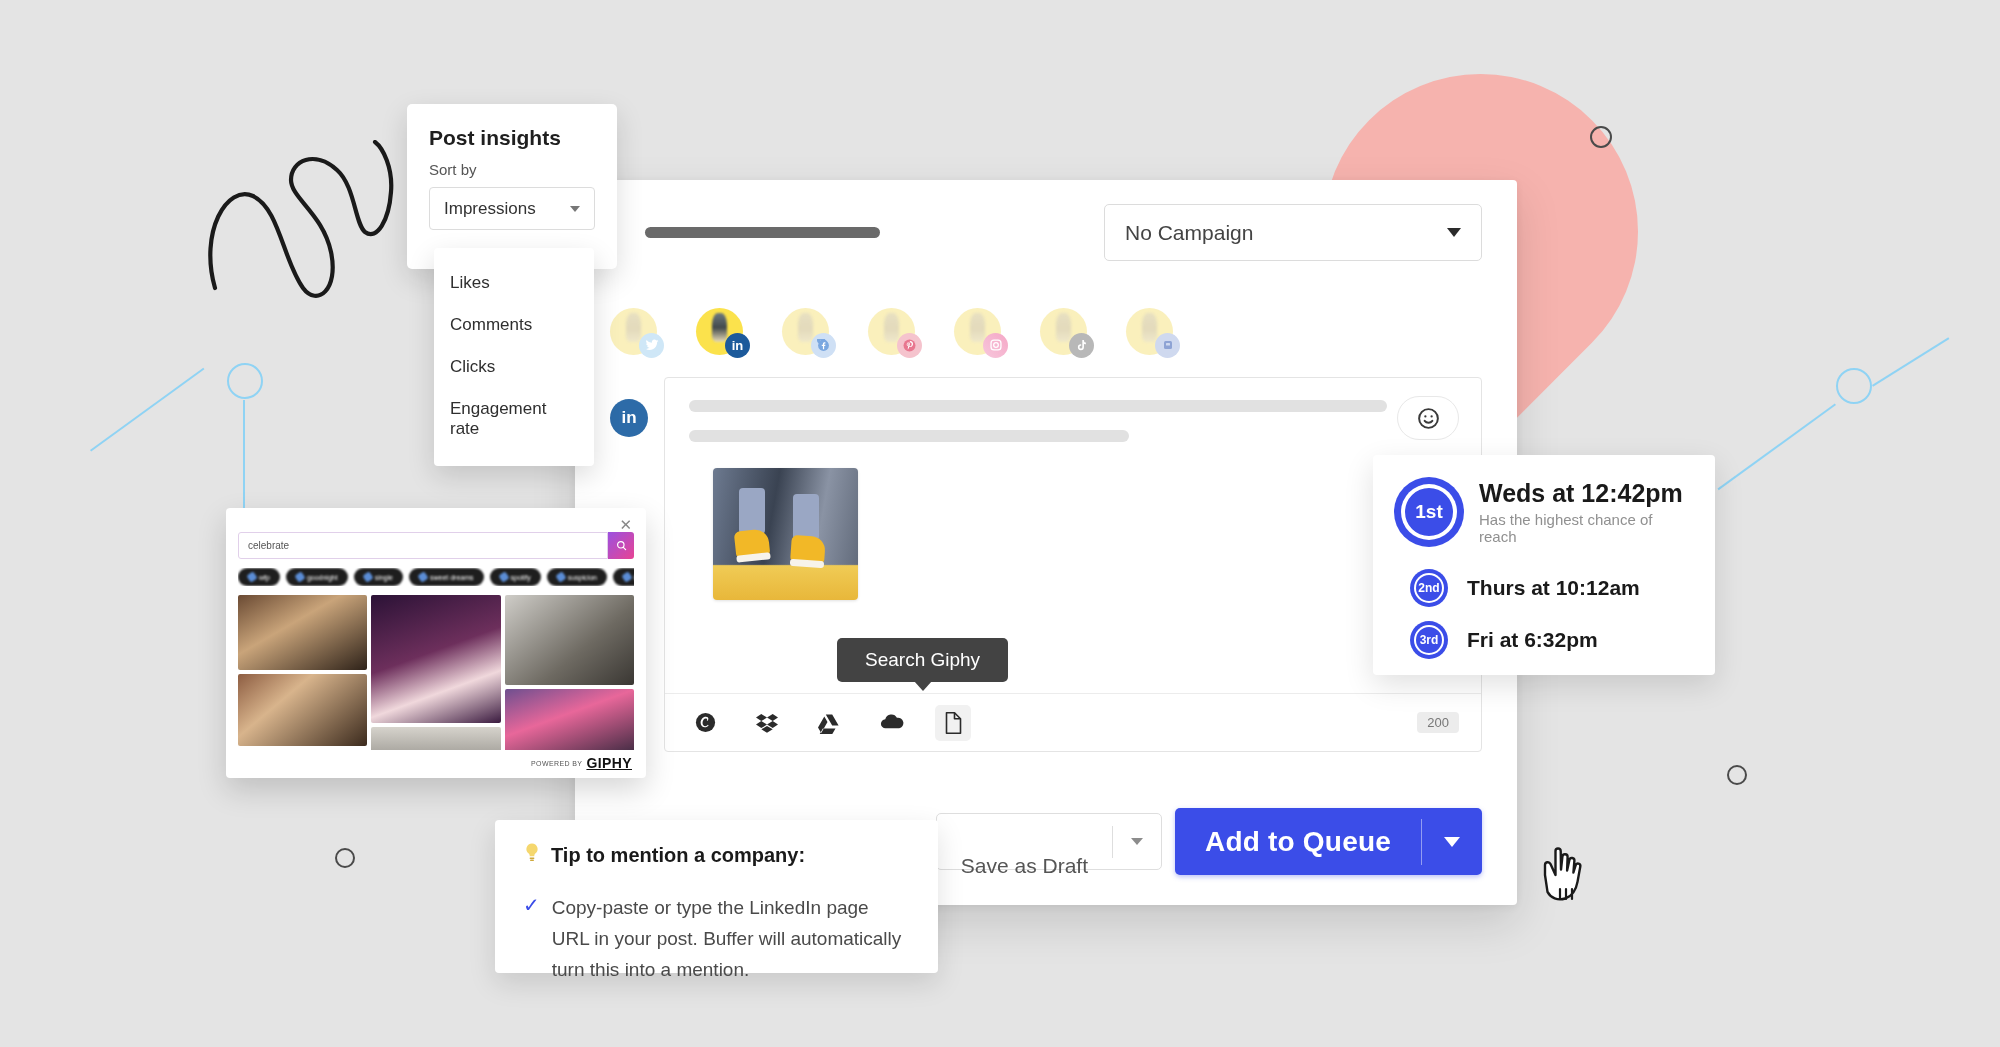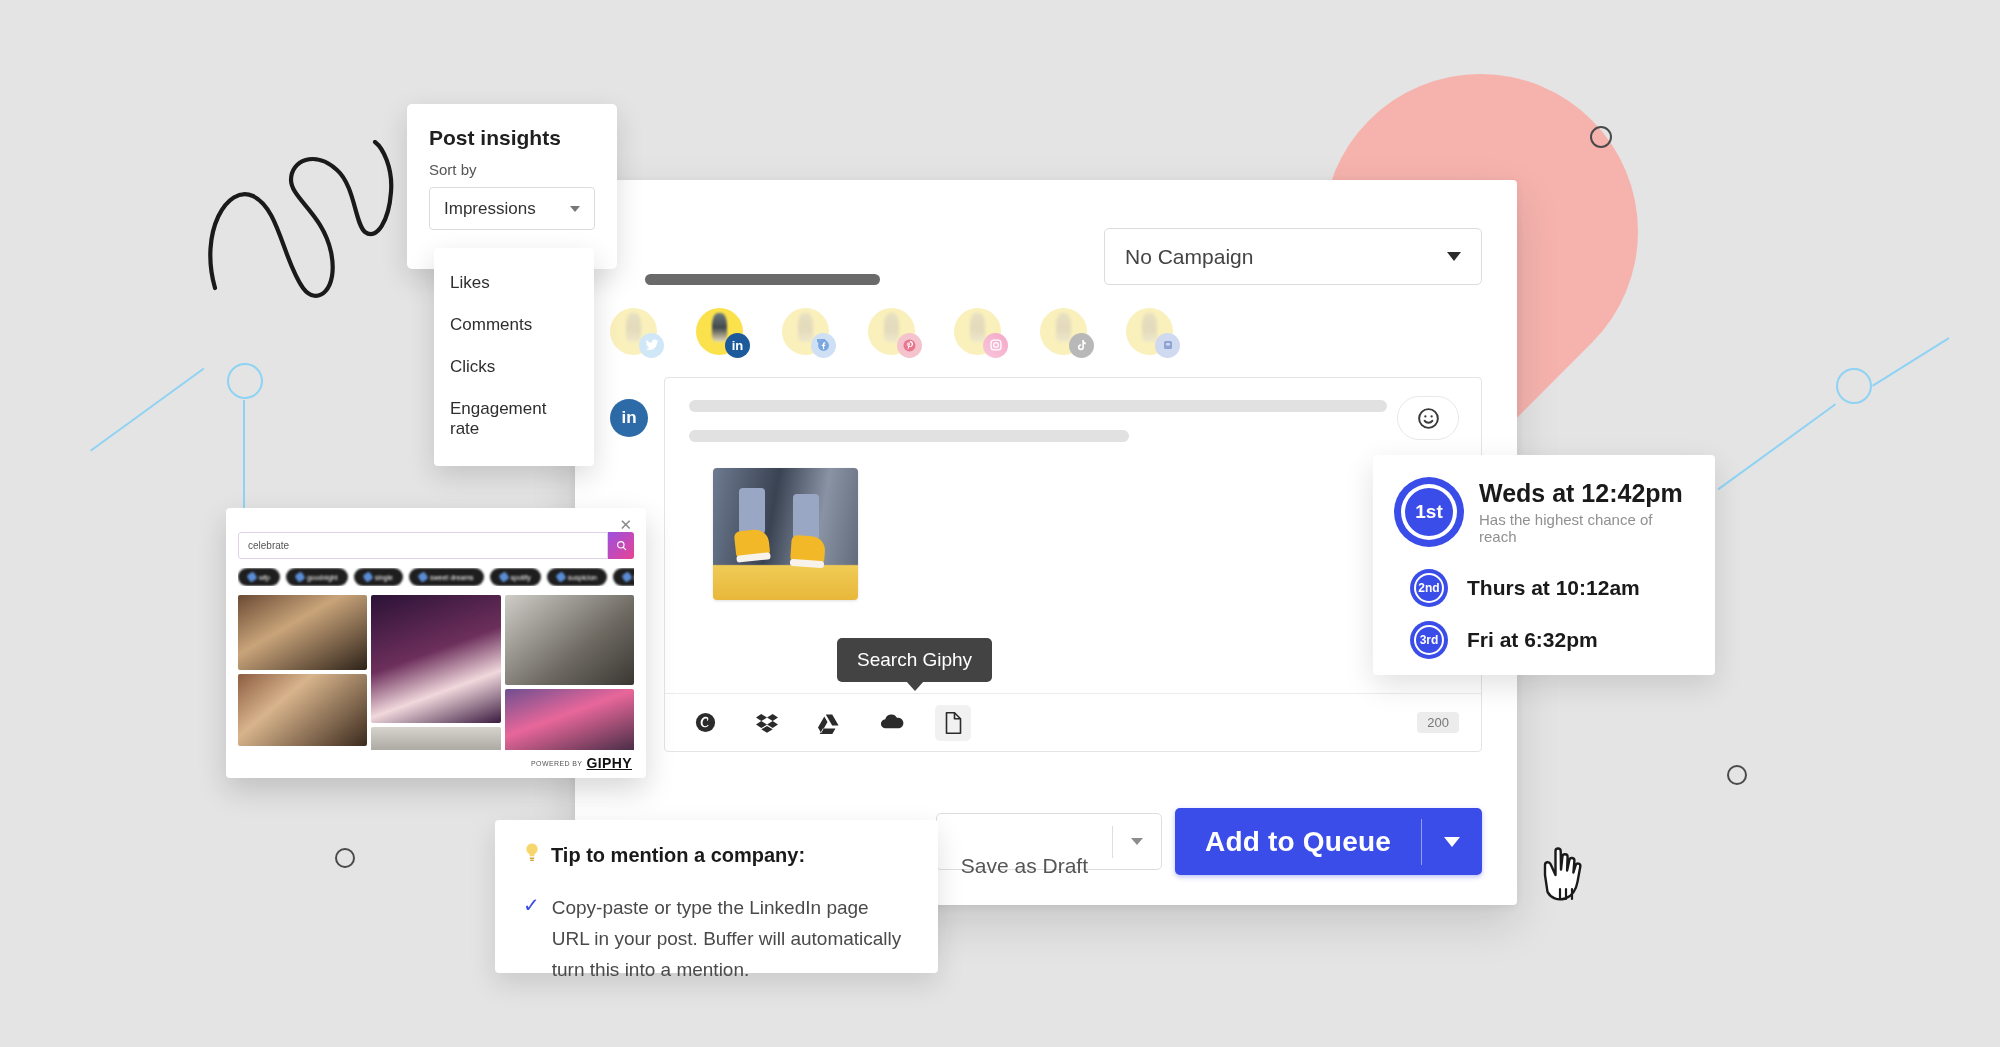--- a/index.html
+++ b/index.html
@@ -29,21 +29,21 @@
 
   .squiggle { left:205px; top:140px; width:190px; height:160px; }
 
   
   .composer-window {
     position:absolute; left:575px; top:180px; width:942px; height:725px;
     background:#ffffff; border-radius:4px;
     box-shadow:0 18px 46px rgba(0,0,0,.13), 0 2px 8px rgba(0,0,0,.06);
   }
   .composer-head {
-    height:105px; display:flex; align-items:flex-end; padding:0 35px;
+    height:105px; display:flex; align-items:center; padding:0 35px;
     justify-content:space-between;
   }
   .title-skeleton {
     width:235px; height:11px; border-radius:6px; background:#6a6a6a;
     margin-left:35px;
   }
   .campaign-select {
     width:378px; height:57px; border:1px solid #dcdcdc; border-radius:5px;
     background:#fff; display:flex; align-items:center; padding:0 20px;
     justify-content:space-between; font-size:21px; color:#444;
@@ -144,21 +144,21 @@
   }
   .tb-icon.sel { background:#f1f1f1; }
   .char-count {
     position:absolute; right:22px;
     background:#ececec; color:#777; font-size:13px;
     border-radius:4px; padding:3px 10px;
   }
   .tooltip {
     position:absolute; left:172px; top:-56px;
     background:#434343; color:#fff; font-size:19px;
-    padding:11px 20px; border-radius:5px; white-space:nowrap;
+    padding:11px 28px; border-radius:5px; white-space:nowrap;
   }
   .tooltip::after {
     content:""; position:absolute; left:50%; bottom:-9px; margin-left:-9px;
     border-left:9px solid transparent; border-right:9px solid transparent;
     border-top:10px solid #434343;
   }
 
   
   .composer-actions {
     position:absolute; right:35px; bottom:30px;

